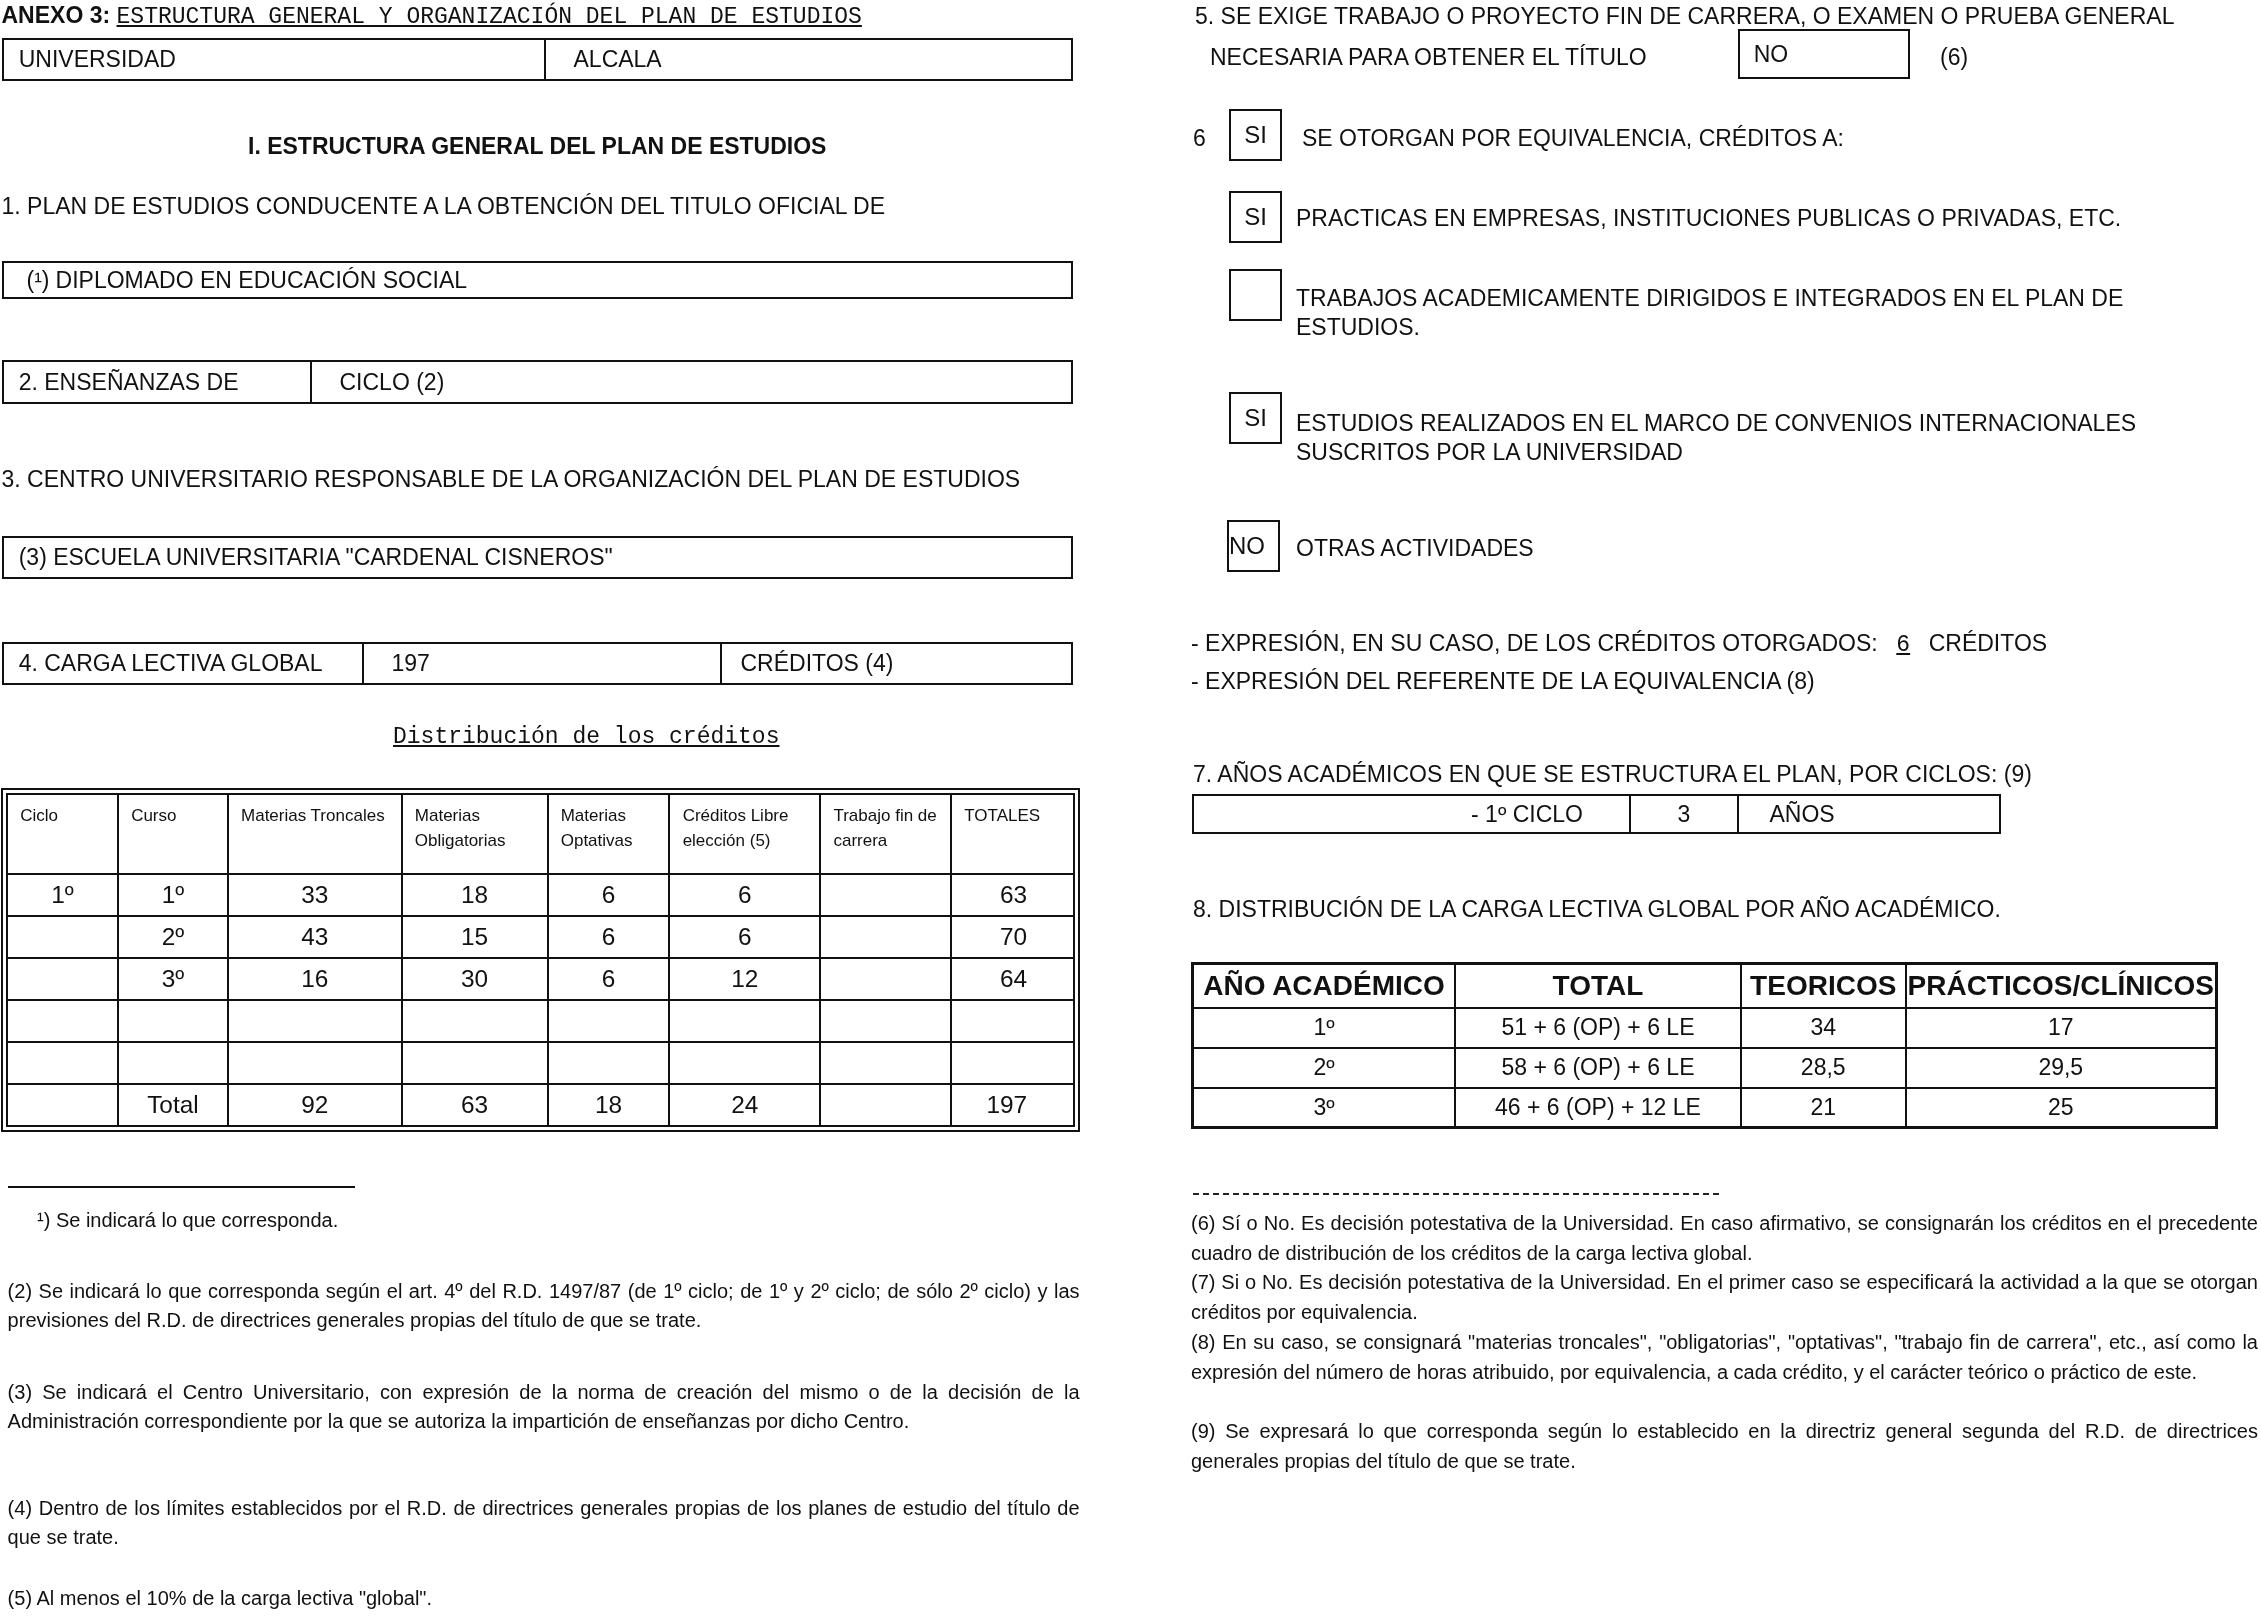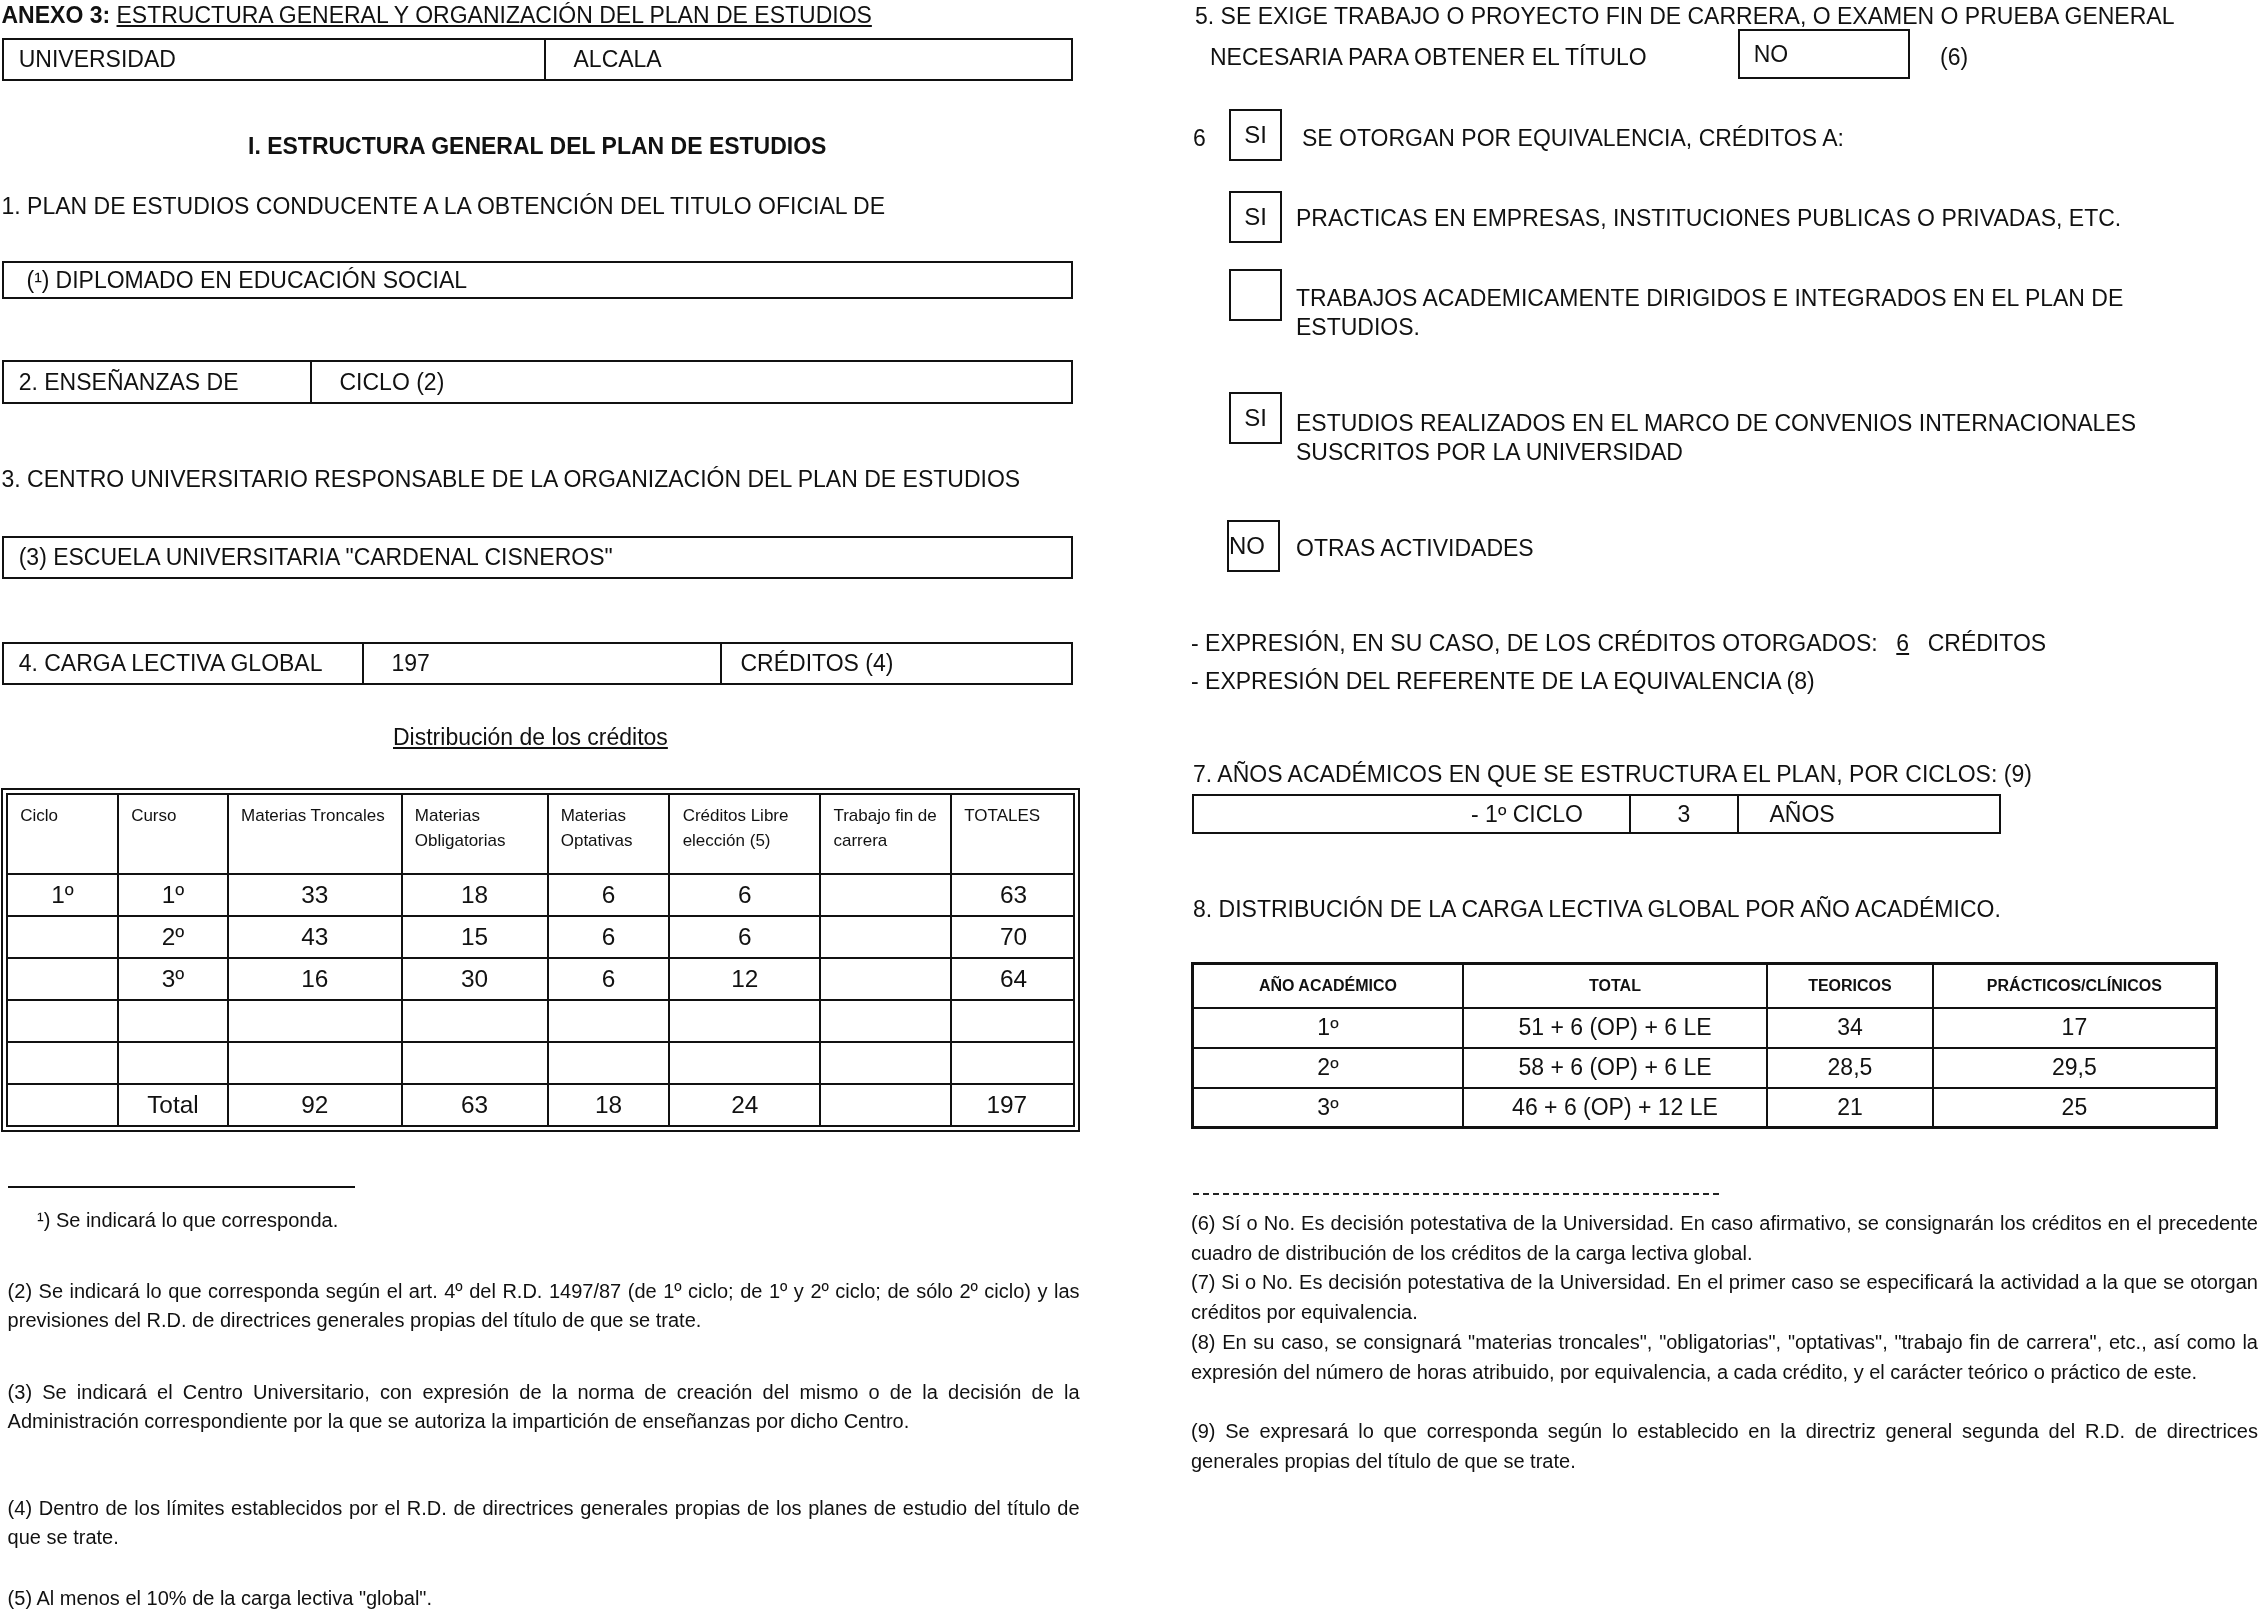--- a/index.html
+++ b/index.html
@@ -4,33 +4,33 @@
 <style>
   html, body { margin:0; padding:0; background:#ffffff; }
   body {
     width:2261px; height:1616px; position:relative; overflow:hidden;
     font-family:"Liberation Sans", sans-serif; color:#111111;
   }
   .abs { position:absolute; }
   .t30 { font-size:23px; line-height:27.4px; white-space:nowrap; }
   .t28 { font-size:21.3px; line-height:26px; }
   .bold { font-weight:bold; }
-  .u { text-decoration:underline; }
+  .u { text-decoration:underline;font-family:Liberation Mono, monospace; }
   .box { position:absolute; border:2.3px solid #111; box-sizing:border-box; display:flex; align-items:center; }
   .cell { height:100%; display:flex; align-items:center; box-sizing:border-box; padding-left:15.2px; font-size:23px; }
   .cell + .cell { border-left:2.3px solid #111;padding-left:28px; }
   .chk { position:absolute; width:53px; height:52px; border:2.3px solid #111; box-sizing:border-box;
          display:flex; align-items:center; justify-content:center; font-size:24px; }
   table.grid { border-collapse:collapse; position:absolute; }
   table.grid td, table.grid th { border:2.3px solid #111; box-sizing:border-box; }
   .dist { outline:2.3px solid #111; outline-offset:3px; }
   .dist th { font-weight:normal; font-size:17px; text-align:left; vertical-align:top; padding:9.1px 12.2px; line-height:24.4px; height:80px; }
   .dist td { font-size:24.4px; height:42px; text-align:center; }
   .dist td.r { text-align:right; padding-right:46px; }
-  .year th { font-size:16px; font-weight:bold; height:44px; text-align:center; }
+  .year th { font-size:28px; font-weight:bold; height:44px; text-align:center; }
   .year td { font-size:23px; height:40px; text-align:center; }
   .note { position:absolute; font-size:20px; line-height:29px; text-align:justify; }
   .sep { position:absolute; height:2.3px; background:#111; }
   .dash { position:absolute; border-top:2.3px dashed #222; }
 </style>
 </head>
 <body>
 
 <div class="abs t30" style="left:1.5px; top:1.5px;">
   <span class="bold">ANEXO 3:</span>

